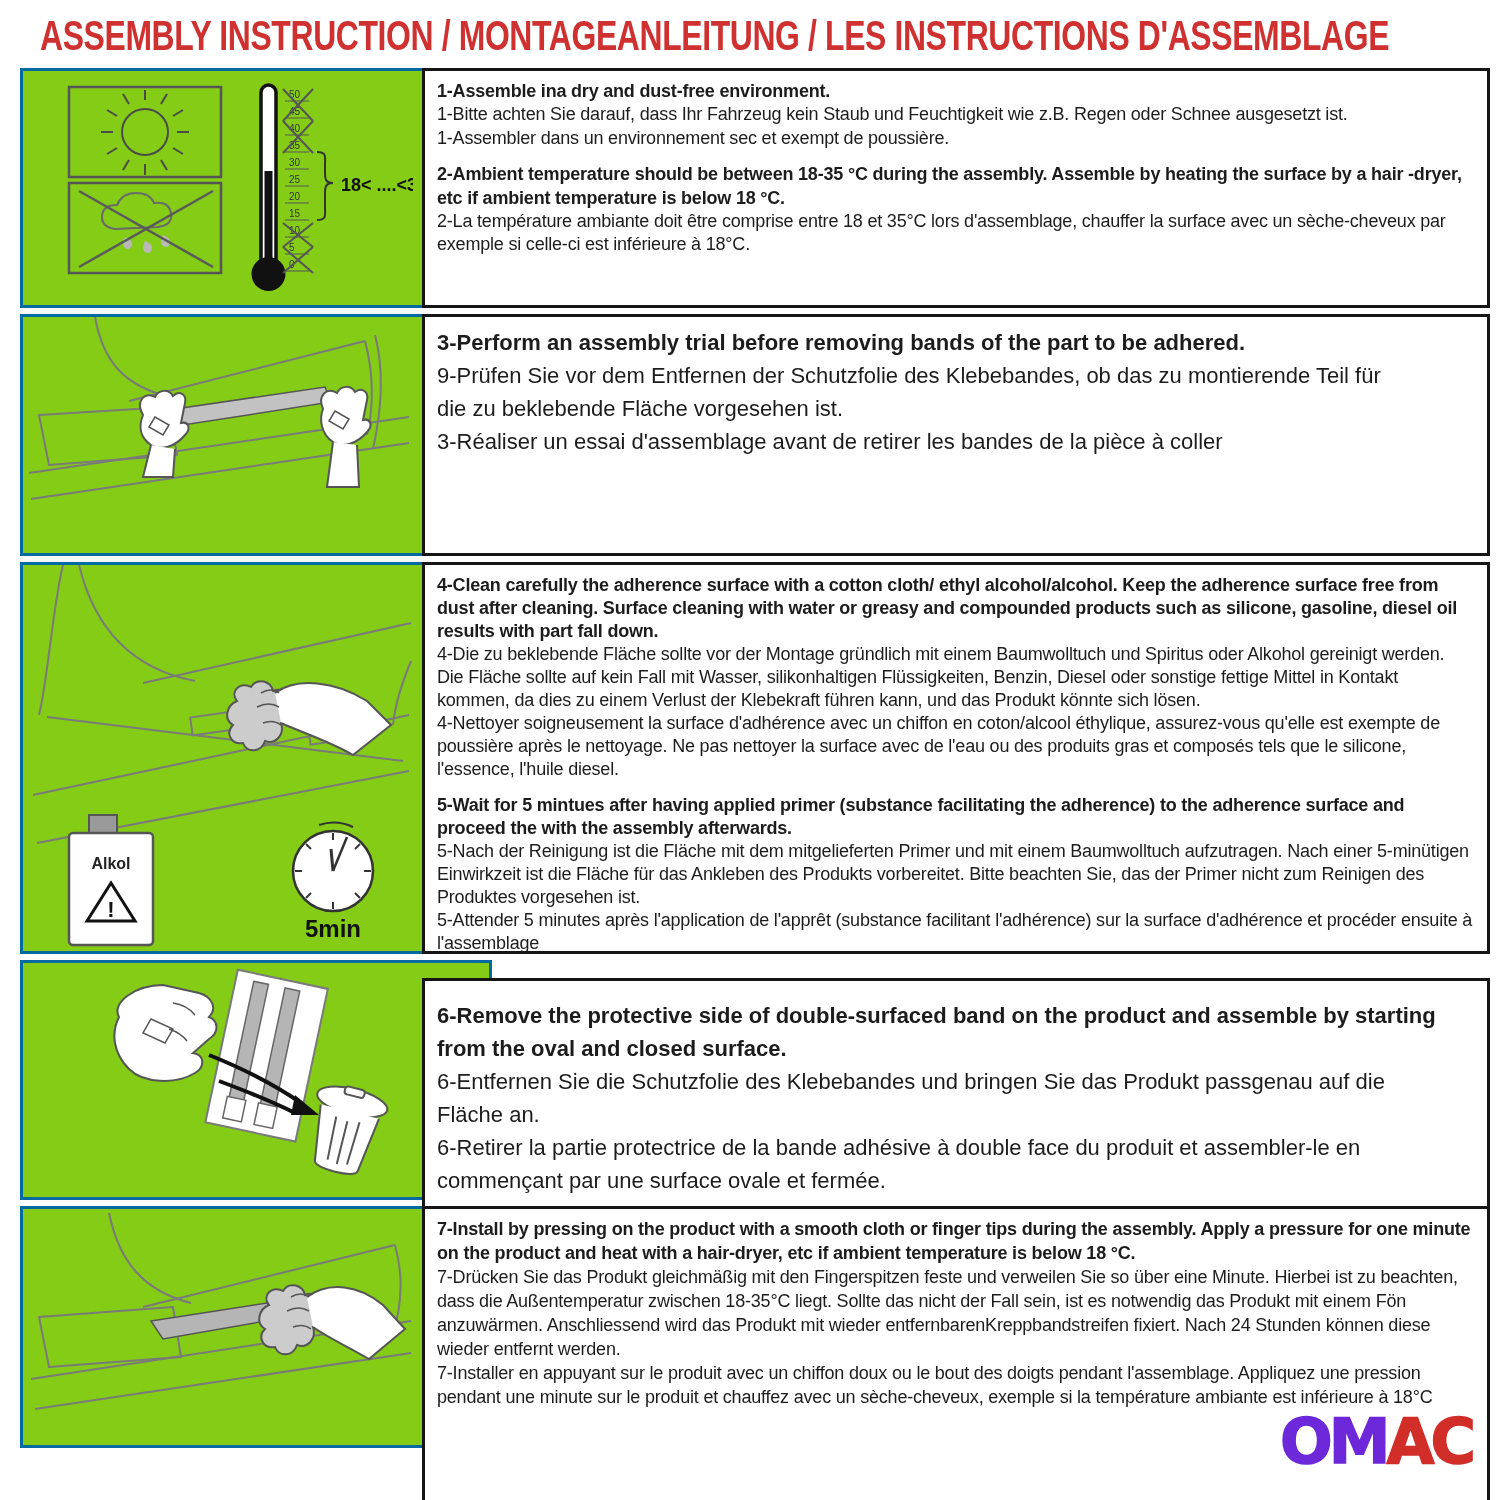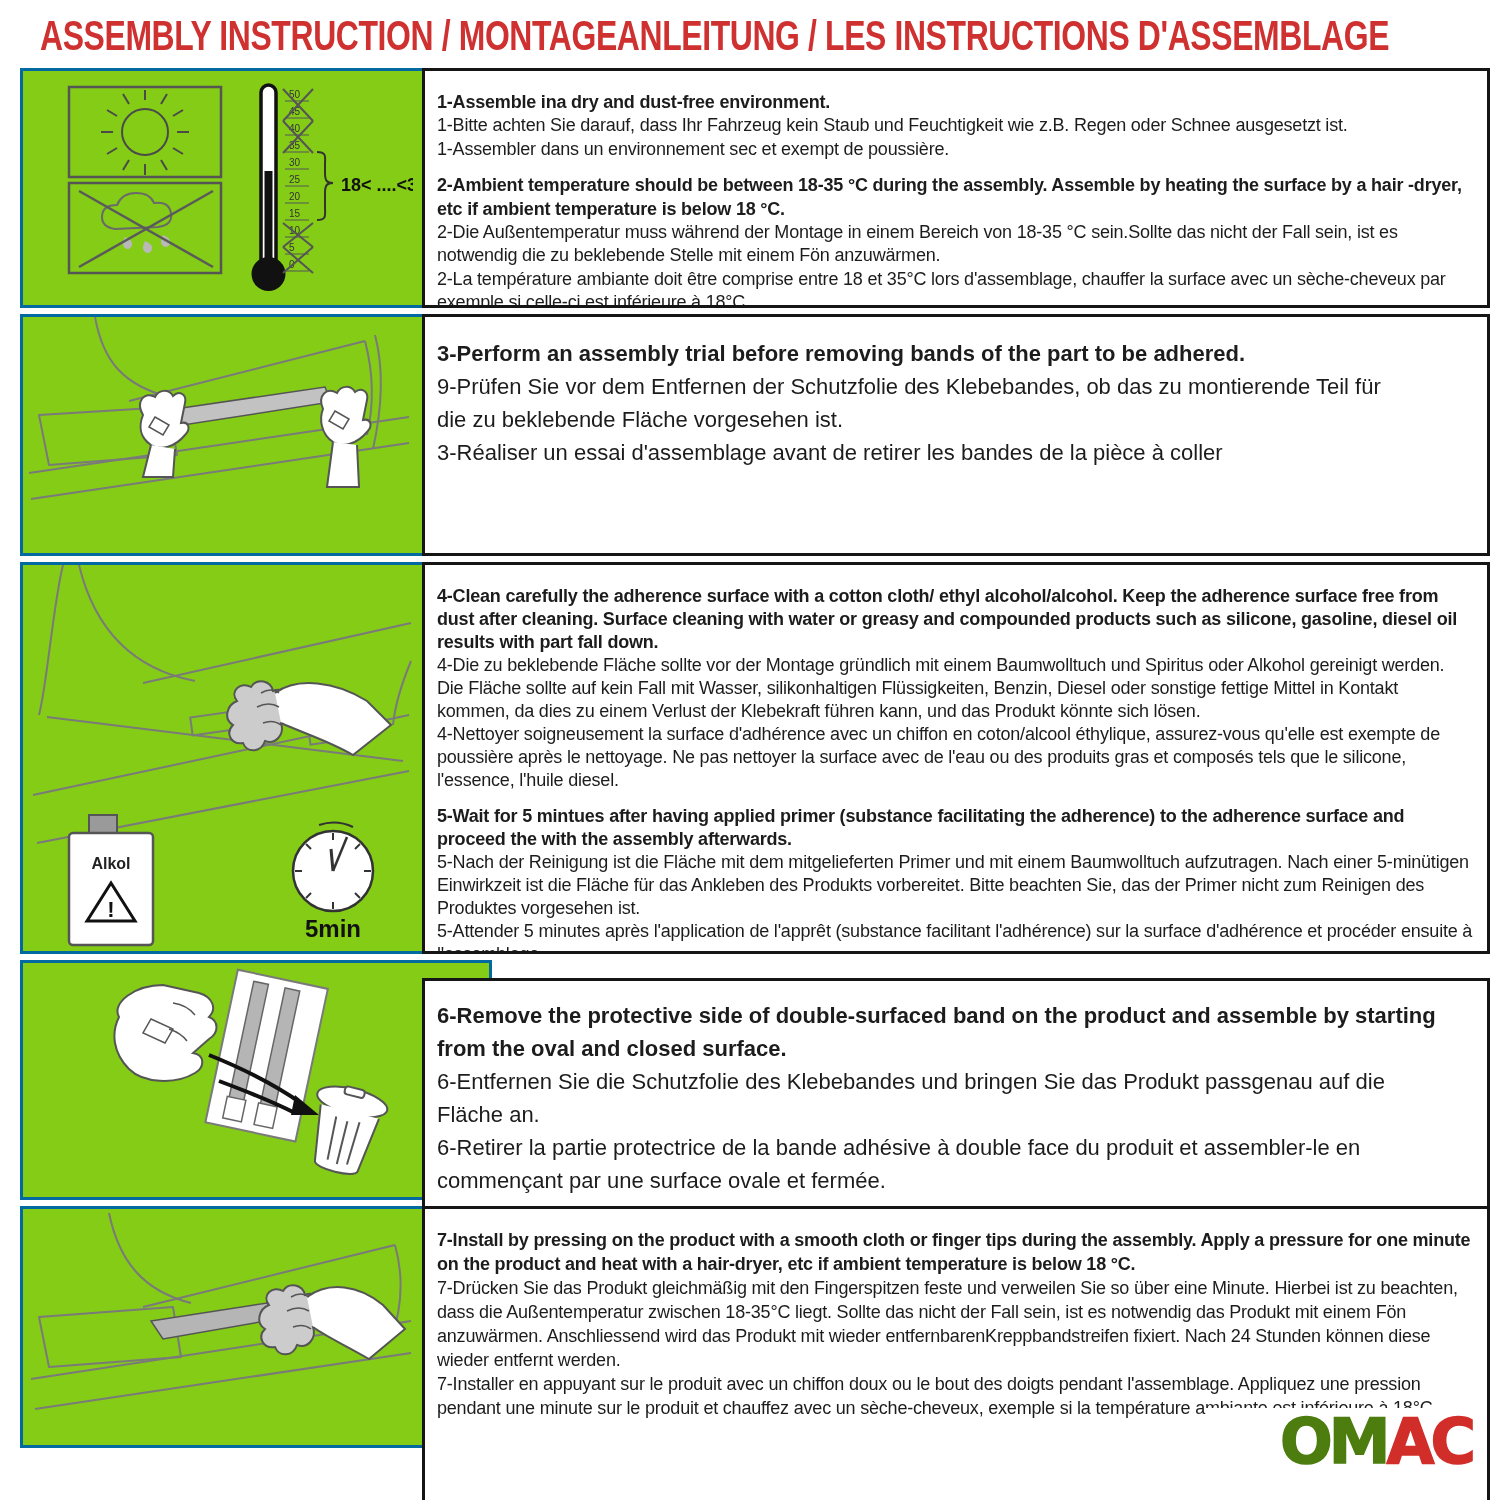--- a/index.html
+++ b/index.html
@@ -14,21 +14,21 @@
     white-space:nowrap;letter-spacing:-.5px;
     transform:scaleX(.76);transform-origin:left center;
   }
   .imgbox{
     position:absolute;left:20px;width:472px;box-sizing:border-box;
     border:3px solid #0369a1;background:#84cc16;overflow:hidden;
   }
   .textbox{
     position:absolute;left:422px;width:1068px;box-sizing:border-box;
     border:3px solid #151515;background:#fff;overflow:hidden;
-    padding:20px 12px;
+    padding:9px 12px;
   }
   .para{margin:0;}
   .para.bold{font-weight:700;}
   .para.spacer{height:13px;}
   
   .tb-s0{font-size:18px;line-height:1.3;letter-spacing:-.2px;}
   .tb-s1{font-size:22px;line-height:1.5;display:flex;flex-direction:column;justify-content:flex-start;}
   .tb-s1 .paras{max-width:955px;}
   .tb-s2{font-size:18px;line-height:1.28;letter-spacing:-.2px;}
   .tb-s3{font-size:22px;line-height:1.5;display:flex;flex-direction:column;justify-content:center;margin-top:18px;}
@@ -37,21 +37,21 @@
   .logo{
     position:absolute;top:1408px;right:28px;width:252px;height:68px;
     background:#fff;display:flex;align-items:center;justify-content:flex-end;
     padding-left:14px;
   }
   .logo-text{
     font-family:"DejaVu Sans",sans-serif;font-weight:700;
     font-size:62px;letter-spacing:-4px;line-height:1;
     -webkit-text-stroke:1.5px currentColor;
   }
-  .logo-om{color:#4d7c0f;}
+  .logo-om{color:#6d28d9;}
   .logo-ac{color:#d12e2a;}
   svg text{font-family:"Liberation Sans",sans-serif;}
 </style>
 </head>
 <body>
 
 <h1 class="page-title">ASSEMBLY INSTRUCTION / MONTAGEANLEITUNG / LES INSTRUCTIONS D'ASSEMBLAGE</h1>
 
 <div class="imgbox" style="top:68px;height:240px;">
   <svg width="390" height="234" viewBox="0 0 390 234">
@@ -126,21 +126,20 @@
     <text x="318" y="120" font-size="18" font-weight="bold" fill="#111">18&lt; ....&lt;35 C</text>
   </svg>
 </div>
 <div class="textbox tb-s0" style="top:68px;height:240px;">
   <div class="paras">
       <div class="para bold">1-Assemble ina dry and dust-free environment.</div>
       <div class="para">1-Bitte achten Sie darauf, dass Ihr Fahrzeug kein Staub und Feuchtigkeit wie z.B. Regen oder Schnee ausgesetzt ist.</div>
       <div class="para">1-Assembler dans un environnement sec et exempt de poussière.</div>
       <div class="para spacer"></div>
       <div class="para bold">2-Ambient temperature should be between 18-35 °C  during the assembly. Assemble by heating the surface by a hair -dryer, etc if ambient temperature is below 18 °C.</div>
-      <div class="para">2-Die Außentemperatur muss während der Montage in einem Bereich von 18-35 °C  sein.Sollte das nicht der Fall sein, ist es notwendig die zu beklebende Stelle mit einem Fön anzuwärmen.</div>
       <div class="para">2-La température ambiante doit être comprise entre 18 et 35°C lors d'assemblage, chauffer la surface avec un sèche-cheveux par exemple si celle-ci est inférieure à 18°C.</div>
     </div>
 </div>
 
 <div class="imgbox" style="top:314px;height:242px;">
   <svg width="390" height="236" viewBox="0 0 390 236">
     <g fill="none" stroke="#7a7a7a" stroke-width="2">
       <path d="M72,0 C80,44 100,68 146,80"></path>
       <path d="M106,84 L342,24"></path>
       <path d="M342,24 C352,62 350,92 344,118"></path>

